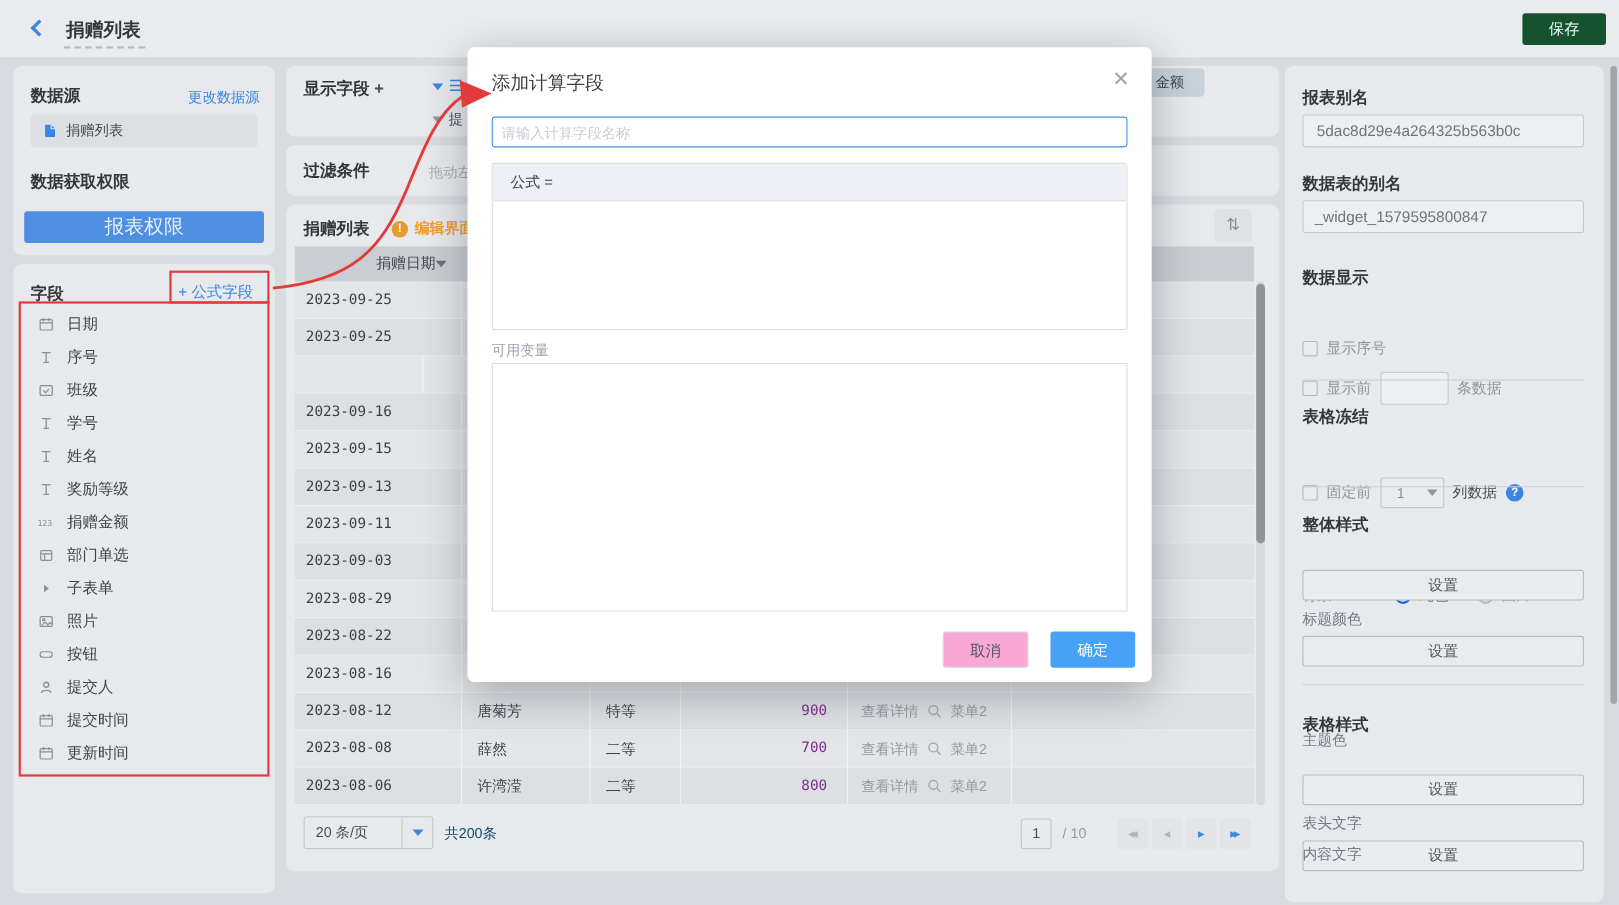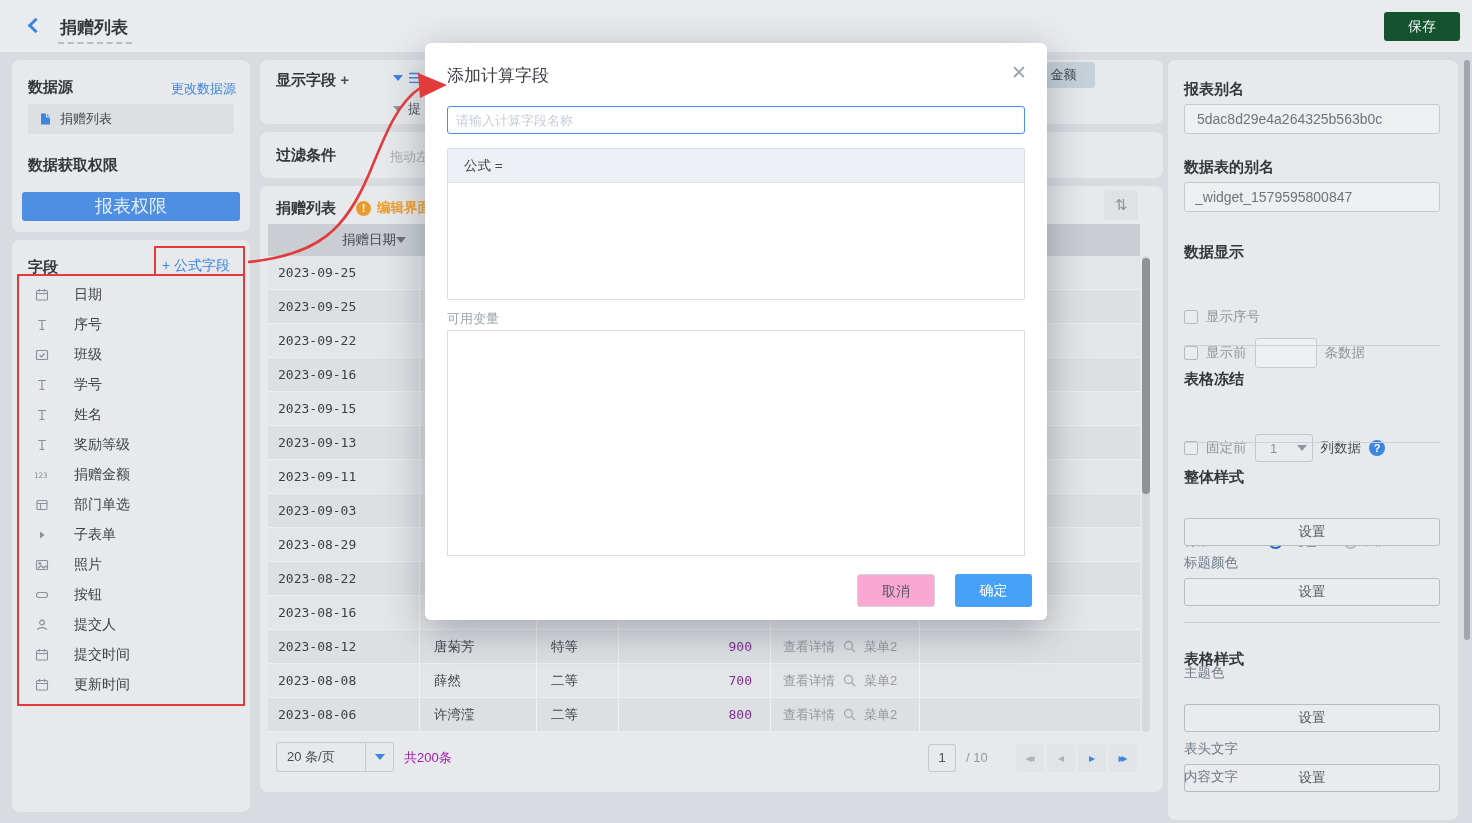--- a/index.html
+++ b/index.html
@@ -27,21 +27,21 @@
   .ds-head { position:absolute; left:16px; top:18px; }
   .ds-change { position:absolute; right:14px; top:20px; }
   .ds-item { position:absolute; left:16px; top:44px; width:206px; height:30px; background:#dde0e3;
     border-radius:3px; display:flex; align-items:center; padding-left:9px; gap:7px; font-size:13px; color:#44484e; cursor:pointer; }
   .perm-head { position:absolute; left:16px; top:96px; }
   .perm-btn { position:absolute; left:10px; top:120px; width:218px; height:29px; background:#4e8fe2;
     border-radius:3px; color:#e6effc; font-size:18px; text-align:center; line-height:29px; cursor:pointer;margin-top:12px; }
   .fields-head { position:absolute; left:16px; top:18px; }
   .formula-add { position:absolute; left:150px; top:17px; font-size:14px; }
   .field-list { position:absolute; left:0; top:40px; width:238px; }
-  .field-row { height:30px; display:flex; align-items:center; padding-left:22px; gap:24px; cursor:pointer; }
+  .field-row { height:30px; display:flex; align-items:center; padding-left:22px; gap:11px; cursor:pointer; }
   .f-icon { width:16px; height:16px; display:inline-flex; align-items:center; justify-content:center; color:#8a9099; }
   .f-label { font-size:14px; color:#3f444a; }
 
   
   .mpA { left:260px; top:60px; width:903px; height:64px; }
   .mpB { left:260px; top:132px; width:903px; height:46px; }
   .mpC { left:260px; top:186px; width:903px; height:606px; }
   .disp-head { position:absolute; left:16px; top:11px; }
   .plus-glyph { color:#4a4e54; font-weight:bold; }
   .chip-bare { position:absolute; display:flex; align-items:center; gap:5px; font-size:13px; }
@@ -76,21 +76,21 @@
   .h-caret { width:0; height:0; border-left:5px solid transparent; border-right:5px solid transparent; border-top:6px solid #6b6f75; }
   .mag-ico svg { display:block; }
 
   .t-scroll-track { position:absolute; left:882px; top:70px; width:8px; height:476px; background:#d6d9dd; border-radius:4px; }
   .t-scroll-thumb { position:absolute; left:882px; top:72px; width:8px; height:236px; background:#8f9296; border-radius:4px; cursor:pointer; }
 
   .pg-size { position:absolute; left:16px; top:556px; width:118px; height:30px; background:#e7e9ec;
     border:1px solid #c4c7cb; border-radius:3px; display:flex; align-items:center; cursor:pointer; }
   .pg-size .txt { flex:1; padding-left:10px; font-size:13px; color:#4a4e54; }
   .pg-size .dd { width:28px; height:100%; border-left:1px solid #c4c7cb; display:flex; align-items:center; justify-content:center; }
-  .pg-total { position:absolute; left:144px; top:563px; font-size:13px; color:#a21caf; }
+  .pg-total { position:absolute; left:144px; top:563px; font-size:13px; color:#0c4a6e; }
   .pg-input { position:absolute; left:668px; top:558px; width:28px; height:28px; background:#e7e9ec;
     border:1px solid #c4c7cb; border-radius:3px; text-align:center; line-height:26px; font-size:13px; color:#4a4e54; }
   .pg-of { position:absolute; left:706px; top:564px; font-size:13px; color:#9599a0; }
   .pg-btn { position:absolute; top:558px; width:28px; height:28px; background:#e2e4e7; border-radius:3px;
     text-align:center; line-height:28px; font-size:12px; cursor:pointer; }
   .pg-btn.dbl { letter-spacing:-3px; text-indent:-3px; }
   .pg-gray { color:#b0b4b9; }
   .pg-blue { color:#3a86e0; }
 
   
@@ -356,21 +356,20 @@
             <div class="c grade"></div>
             <div class="c amount"></div>
             <div class="c action">
               
               
               
             </div>
             <div class="c rest"></div>
           </div>
           <div class="t-row">
-            <div class="c date">2023-09-22</div>
             <div class="c name"></div>
             <div class="c grade"></div>
             <div class="c amount"></div>
             <div class="c action">
               
               
               
             </div>
             <div class="c rest"></div>
           </div>

